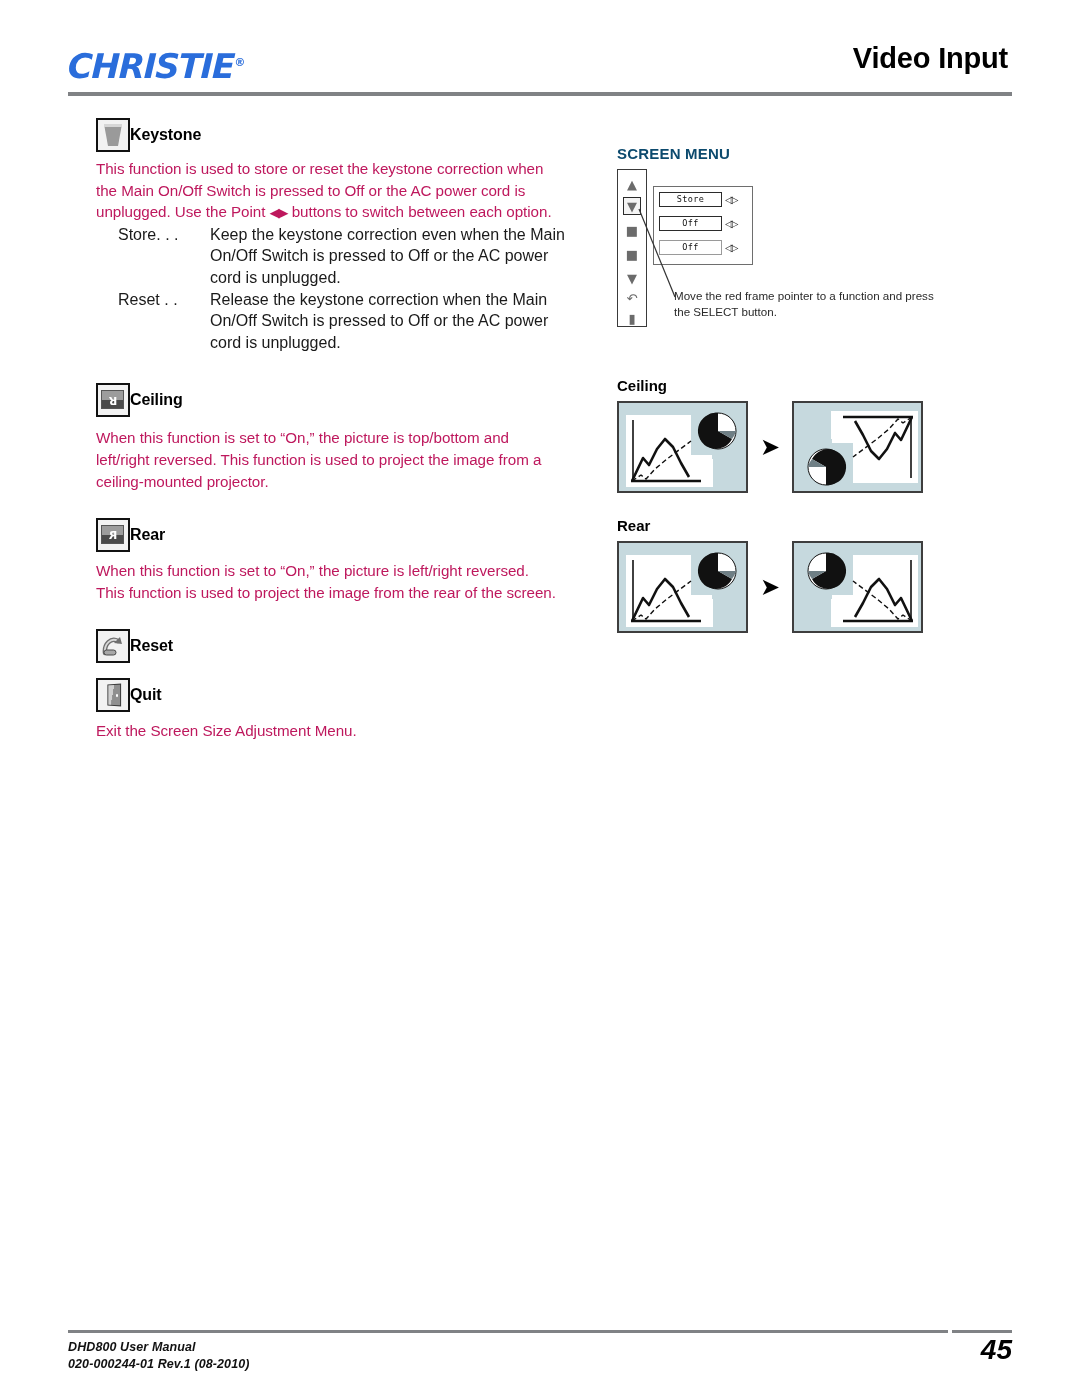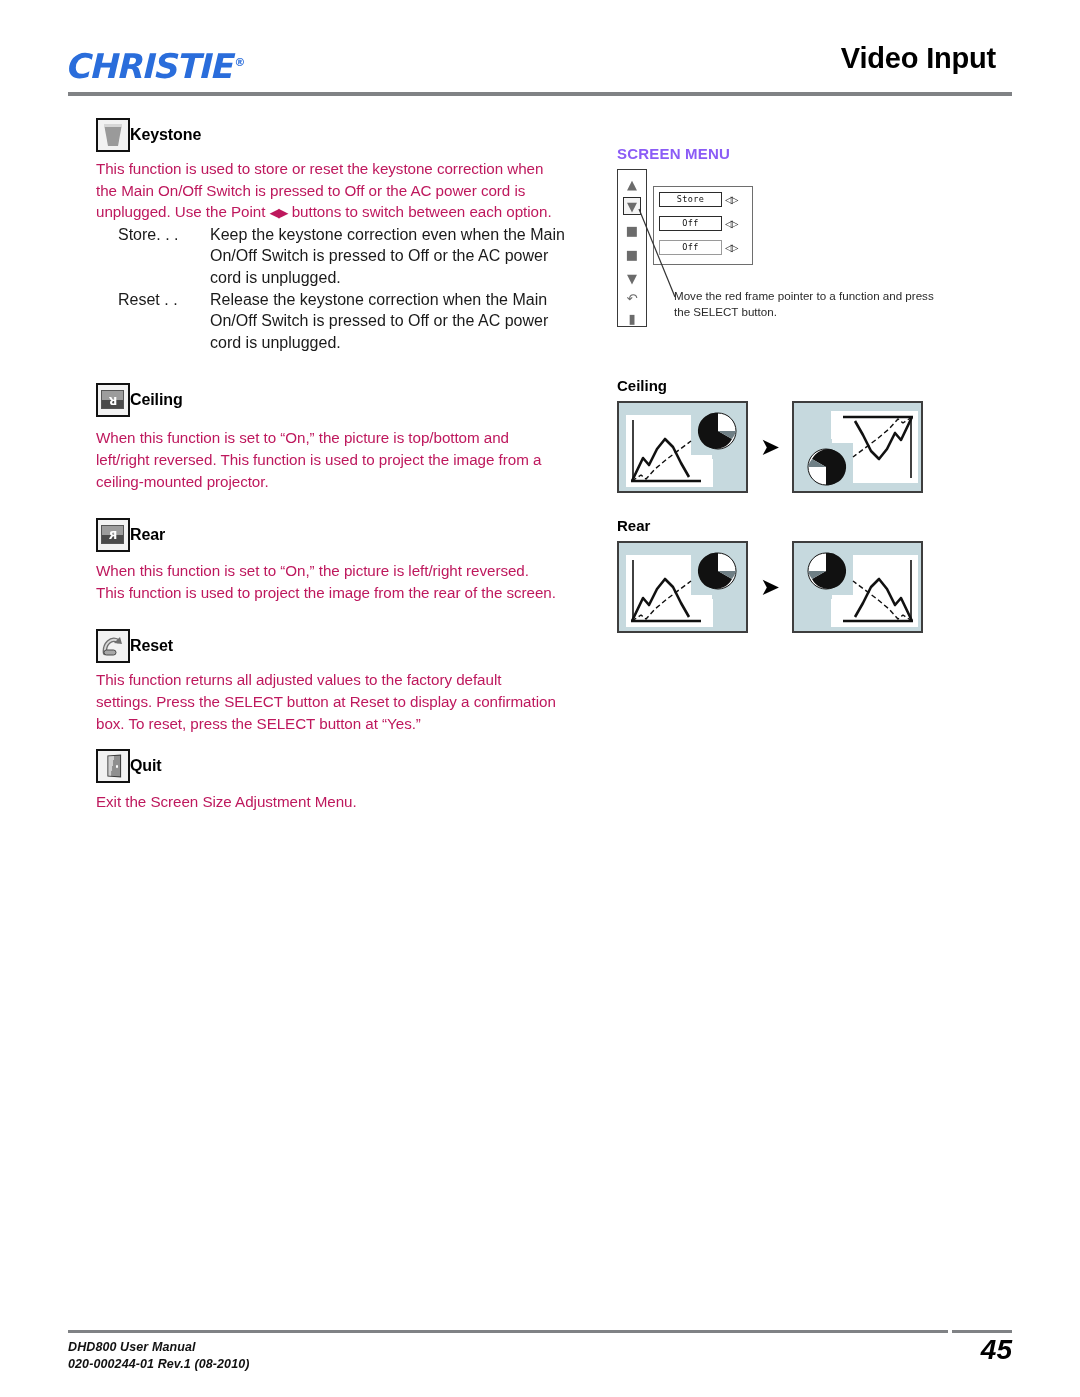--- a/index.html
+++ b/index.html
@@ -27,21 +27,21 @@
     font-size: 34px;
     letter-spacing: -1.2px;
     color: #2a6ddb;
     transform: skewX(-2deg);
   }
   .logo .reg {
     font-size: 11px; vertical-align: super; font-style: normal;
     letter-spacing: 0;
   }
   .header-title {
-    position: absolute; right: 16px; top: 4px;
+    position: absolute; right: 4px; top: 4px;
     font-size: 29px; font-weight: bold; color: #000;
     letter-spacing: -0.2px;
   }
   .header-rule {
     position: absolute; left: 68px; top: 92px;
     width: 944px; height: 4px; background: #808285;
   }
 
   
   .col-left  { position: absolute; left: 96px; top: 118px; width: 470px; }
@@ -123,21 +123,21 @@
   .tri { font-family: "DejaVu Sans", sans-serif; font-size: 13px; letter-spacing: -1px; }
 
   
   .deflist { margin: 0 0 0 22px; }
   .defrow { display: flex; font-size: 16px; line-height: 21.6px; }
   .defrow .term { flex: 0 0 92px; }
   .defrow .desc { flex: 1; }
 
   
   .screenmenu-title {
-    font-size: 15px; font-weight: bold; color: #8b5cf6;
+    font-size: 15px; font-weight: bold; color: #0c4a6e;
     letter-spacing: 0.2px; margin: 0 0 7px 0;
   }
   .osd {
     position: relative; width: 137px; height: 0;
   }
   .osd-rail {
     position: absolute; left: 0; top: 0;
     width: 30px; height: 158px;
     border: 1.6px solid #3a3a3a; background: #fff;
   }
@@ -271,21 +271,20 @@
     <span class="icon-box">
       <svg class="gl-reset" viewBox="0 0 22 22">
         <path d="M3 18 C2 9, 9 2, 16 6" stroke="#6f6f6f" stroke-width="4.5" fill="none" stroke-linecap="round"></path>
         <path d="M3 18 C2 9, 9 2, 16 6" stroke="#d9d9d9" stroke-width="1.8" fill="none" stroke-linecap="round"></path>
         <polygon points="18,2 20,9 12,8" fill="#6f6f6f"></polygon>
         <rect x="2" y="15" width="12" height="5" rx="2.5" fill="#a8a8a8" stroke="#4a4a4a" stroke-width="1"></rect>
       </svg>
     </span>
     <span class="label">Reset</span>
   </div>
-  <p class="para" style="margin-top:6px">This function returns all adjusted values to the factory default settings. Press the SELECT button at Reset to display a confirmation box. To reset, press the SELECT button at “Yes.”</p>
 
   <div class="sec-head" style="margin-top:15px">
     <span class="icon-box">
       <span class="gl-quit"></span>
     </span>
     <span class="label">Quit</span>
   </div>
   <p class="para" style="margin-top:8px">Exit the Screen Size Adjustment Menu.</p>
 </div>
 

